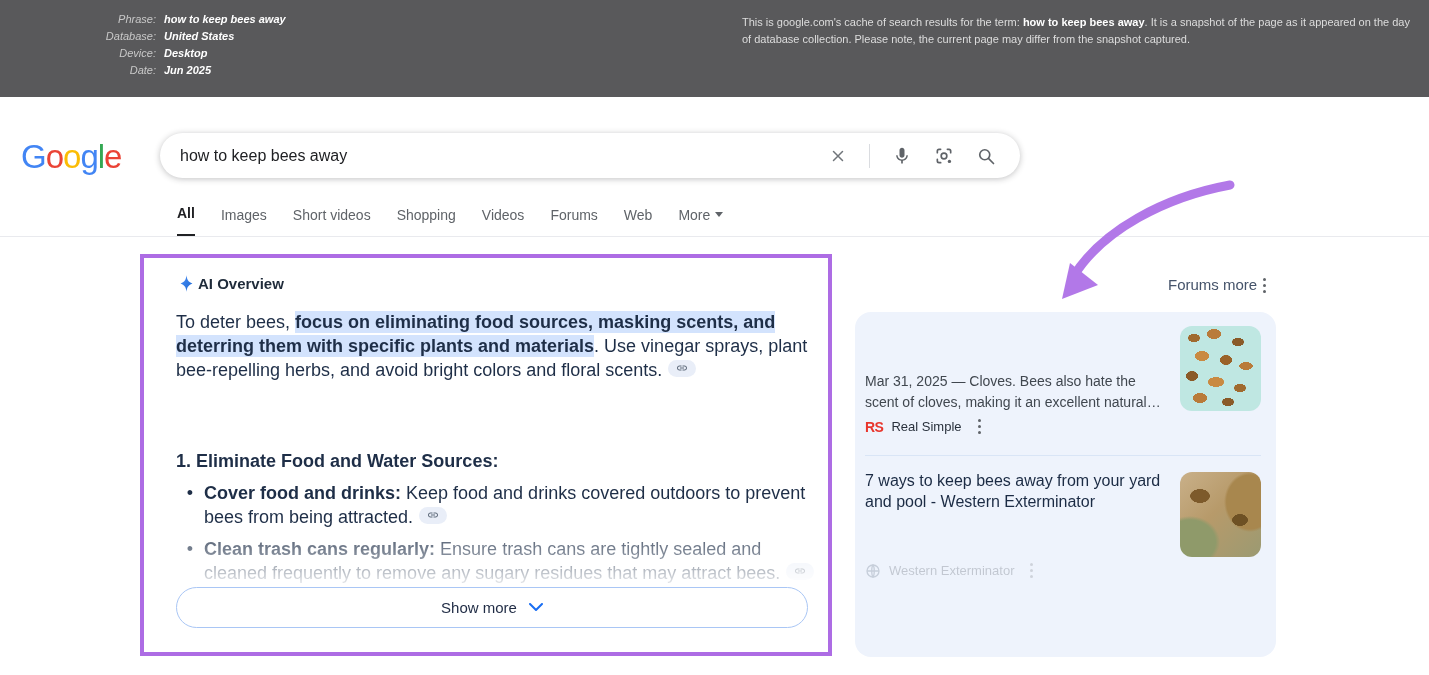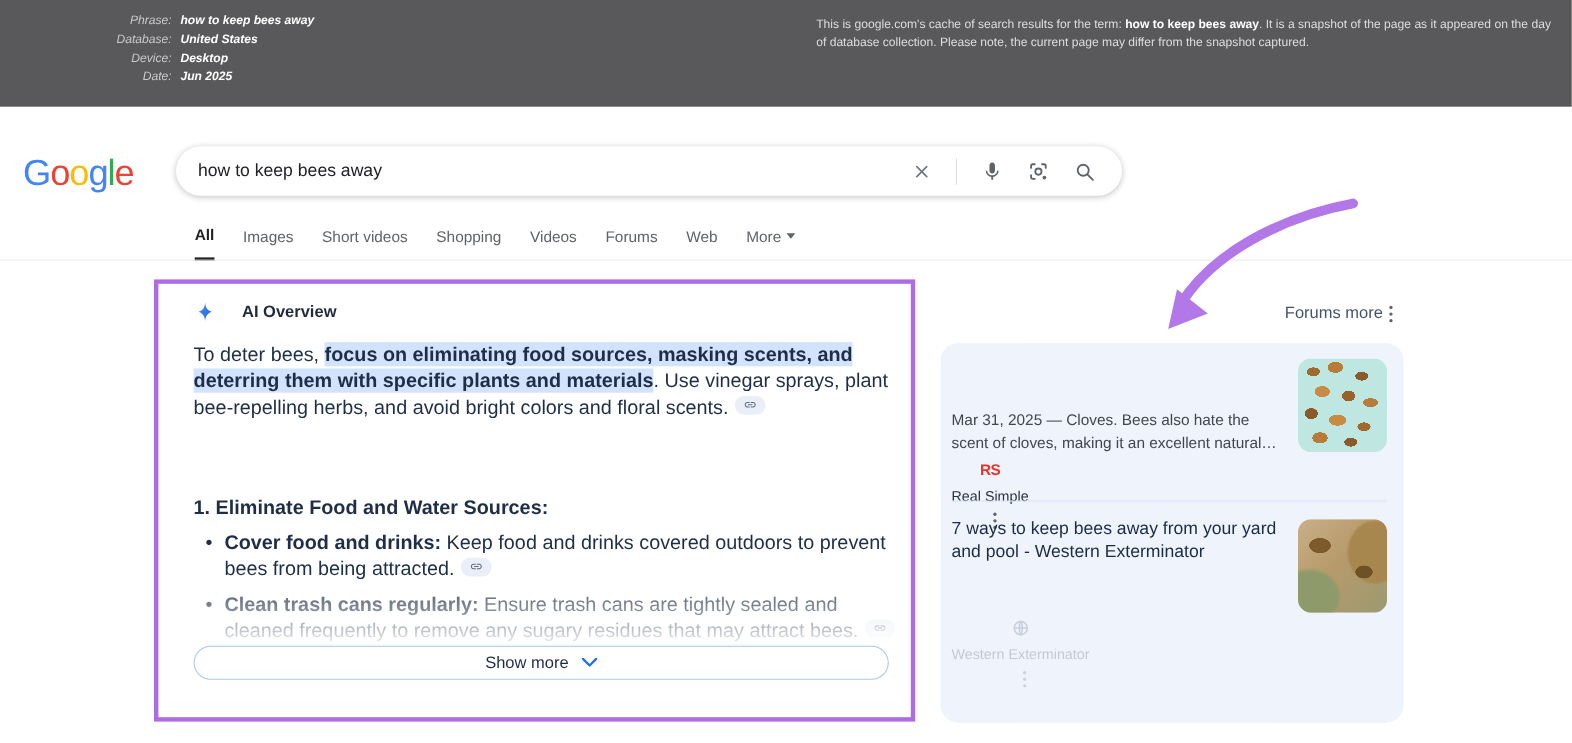--- a/index.html
+++ b/index.html
@@ -25,48 +25,48 @@
 
   
   .tabs { position:absolute; left:177px; top:205px; display:flex; gap:26px; font-size:14px; }
   .tab { color:#5f6368; padding-bottom:13px; cursor:pointer; display:flex; align-items:center; gap:5px;justify-content:flex-end; }
   .tab.active { color:#202124; font-weight:bold; border-bottom:3px solid #202124; }
   .caret-down { width:0; height:0; border-left:4px solid transparent; border-right:4px solid transparent; border-top:5px solid #5f6368; display:inline-block; }
   .page-divider { position:absolute; left:0; top:236px; width:1429px; height:1px; background:#e9eaee; }
 
   
   .ai-box { position:absolute; left:140px; top:254px; width:692px; height:402px; border:4px solid #ad6ce4; background:#fff; }
-  .ai-header { position:absolute; left:177px; top:274px; display:flex; align-items:center; gap:24px; }
+  .ai-header { position:absolute; left:177px; top:274px; display:flex; align-items:center; gap:2px; }
   .ai-title { font-size:15px; font-weight:bold; color:#1f2b3a; }
   .ai-body { color:#1e2e47; font-size:18px; line-height:24px; }
   .ai-intro { position:absolute; left:176px; top:310px; width:632px; }
   .hl { background:#d3e3fd; font-weight:bold; padding:1px 0; }
   .chip { display:inline-flex; align-items:center; justify-content:center; background:#e9eef8; border-radius:10px; width:28px; height:17px; vertical-align:2px; margin-left:6px; cursor:pointer; }
   .ai-breakdown { position:absolute; left:176px; top:404px; width:632px; }
   .ai-section { position:absolute; left:176px; top:449px; width:632px; font-weight:bold; }
   .ai-bullets { position:absolute; left:176px; top:481px; width:640px; }
   .bullet { display:flex; margin-bottom:8px; }
   .bullet .dot { width:28px; flex:0 0 28px; text-align:center; font-size:18px; line-height:24px; }
   .bullet .btxt { flex:1; }
   .faded { -webkit-mask-image:linear-gradient(180deg, rgba(0,0,0,.75) 0%, rgba(0,0,0,.5) 45%, rgba(0,0,0,.1) 100%);
            mask-image:linear-gradient(180deg, rgba(0,0,0,.75) 0%, rgba(0,0,0,.5) 45%, rgba(0,0,0,.1) 100%); }
-  .show-more { position:absolute; left:176px; top:587px; width:632px; height:31px; border:1px solid #a9c6f5; border-radius:23px; background:#fff; display:flex; align-items:center; justify-content:center; gap:12px; cursor:pointer; }
+  .show-more { position:absolute; left:176px; top:587px; width:632px; height:41px; border:1px solid #a9c6f5; border-radius:23px; background:#fff; display:flex; align-items:center; justify-content:center; gap:12px; cursor:pointer; }
   .show-more span { font-size:15px; color:#1f2b44; }
 
   
   .learn-more { position:absolute; left:1168px; top:276px; font-size:15px; color:#45536a; cursor:pointer; }
   .kebab { display:inline-flex; flex-direction:column; gap:3px; cursor:pointer; }
   .kebab i { width:3px; height:3px; border-radius:50%; background:#5f6368; }
   .rail-kebab { position:absolute; left:1263px; top:278px; }
   .annotation-arrow { position:absolute; left:1040px; top:175px; pointer-events:none; }
 
   .rail { position:absolute; left:855px; top:312px; width:421px; height:345px; background:#eef3fc; border-radius:16px; }
   .card-title { position:absolute; font-size:16px; line-height:21px; color:#1b2b44; cursor:pointer; }
   .card-snippet { position:absolute; font-size:14px; line-height:21px; color:#40474f; }
-  .card-src { position:absolute; display:flex; align-items:center; gap:8px; font-size:13px; color:#29313c;flex-direction:column; }
+  .card-src { position:absolute; display:flex; gap:8px; font-size:13px; color:#29313c; }
   .badge-rs { color:#e8352c; font-weight:bold; font-size:14px; letter-spacing:-0.5px; }
   .thumb { position:absolute; width:81px; height:85px; border-radius:12px; overflow:hidden; }
   .thumb-bees { background:
       radial-gradient(6px 4px at 14px 12px, #a06a2e 98%, transparent),
       radial-gradient(7px 5px at 34px 8px,  #b97b3a 98%, transparent),
       radial-gradient(6px 4px at 58px 16px, #8a5a28 98%, transparent),
       radial-gradient(7px 5px at 22px 30px, #c98a42 98%, transparent),
       radial-gradient(6px 5px at 46px 34px, #9a6228 98%, transparent),
       radial-gradient(7px 4px at 66px 40px, #b97b3a 98%, transparent),
       radial-gradient(6px 5px at 12px 50px, #8a5a28 98%, transparent),

